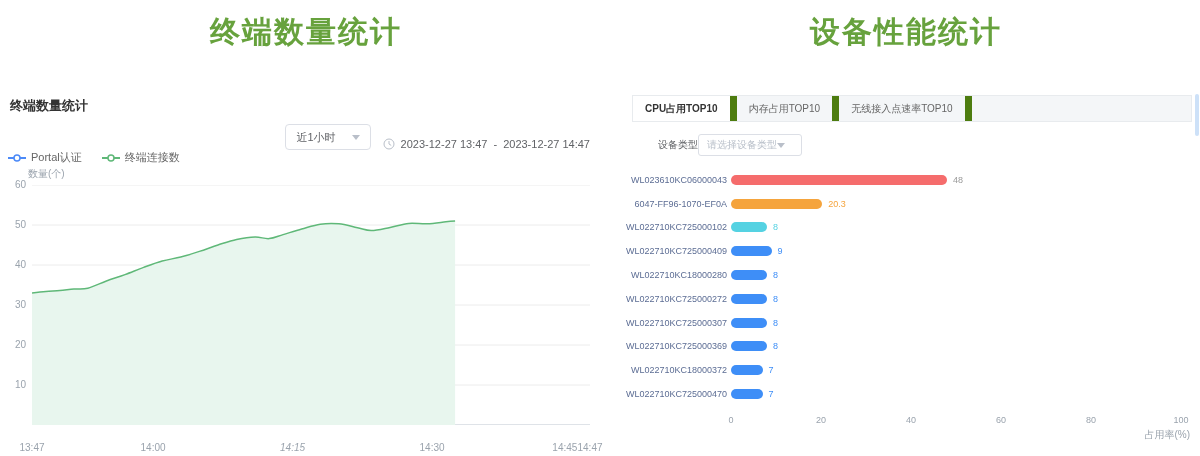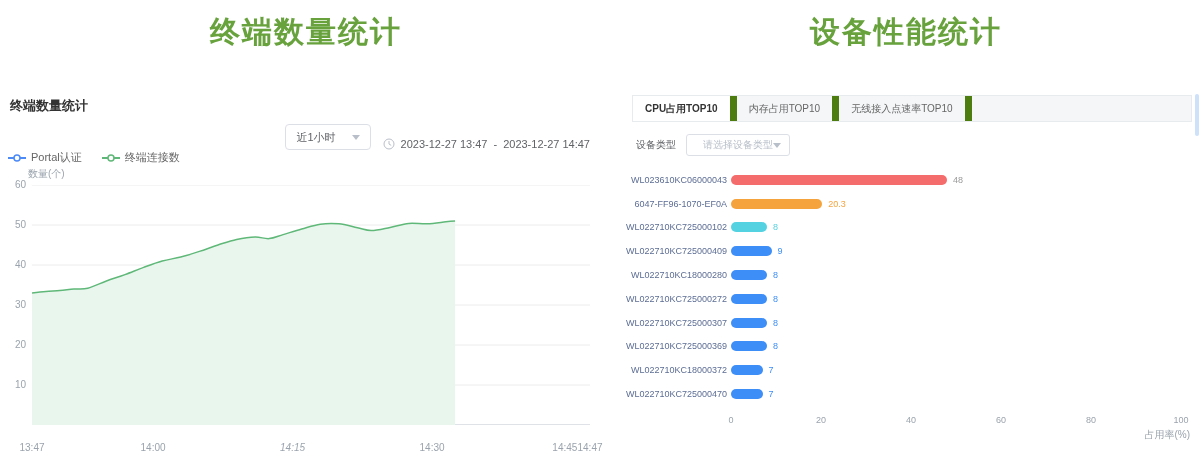--- a/index.html
+++ b/index.html
@@ -20,23 +20,23 @@
   .y-axis-title{position:absolute;top:167px;left:28px;font-size:10px;color:#9aa3ad}
   .y-ticks{position:absolute;left:0;top:185px;width:26px;height:240px}
   .y-tick{position:absolute;right:0;width:26px;text-align:right;font-size:10px;color:#9aa3ad}
   .line-chart{position:absolute;left:32px;top:185px;width:558px;height:240px}
   .x-ticks{position:absolute;left:32px;top:442px;width:558px;height:14px}
   .x-tick{position:absolute;transform:translateX(-50%);font-size:10px;color:#9aa3ad;white-space:nowrap}
   
   .tabs{position:absolute;top:95px;left:20px;right:8px;height:27px;background:#f4f6f8;border:1px solid #e8ebee;display:flex}
   .tab{padding:0 12px;display:flex;align-items:center;font-size:10px;color:#666;border-right:7px solid #4d7c0f;cursor:pointer;white-space:nowrap;background:transparent}
   .tab.active{background:#fff;color:#333;font-weight:bold}
-  .device-row{position:absolute;top:134px;left:24px;display:flex;align-items:center;gap:10px}
+  .device-row{position:absolute;top:134px;left:46px;display:flex;align-items:center;}
   .device-label{font-size:10px;color:#606266}
-  .device-select{width:104px;height:22px;border:1px solid #dcdfe6;border-radius:3px;display:flex;align-items:center;justify-content:flex-end;padding:0 8px;font-size:10px;color:#b8bfc9;background:#fff;cursor:pointer}
+  .device-select{width:104px;height:22px;border:1px solid #dcdfe6;border-radius:3px;display:flex;align-items:center;justify-content:flex-start;padding:0 8px;font-size:10px;color:#b8bfc9;background:#fff;cursor:pointer}
   .bar-rows{position:absolute;top:168px;left:0;width:588px}
   .bar-row{display:flex;align-items:center;height:23.8px;padding-left:10px}
   .bar-label{width:105px;text-align:right;font-size:9px;color:#5c6d94;white-space:nowrap}
   .bar-track{position:relative;margin-left:4px;width:450px;height:10px}
   .bar{position:absolute;left:0;top:0;height:10px;border-radius:5px}
   .bar-value{position:absolute;top:0;line-height:10px;font-size:9px;white-space:nowrap}
   .bar-xticks{position:absolute;top:415px;left:119px;width:450px;height:12px}
   .bxt{position:absolute;transform:translateX(-50%);font-size:9px;color:#9aa3ad}
   .bar-xlabel{position:absolute;top:428px;right:10px;font-size:10px;color:#9aa3ad}
   .scrollbar-thumb{position:absolute;top:94px;right:1px;width:4px;height:42px;border-radius:2px;background:#cde1f8;cursor:pointer}

